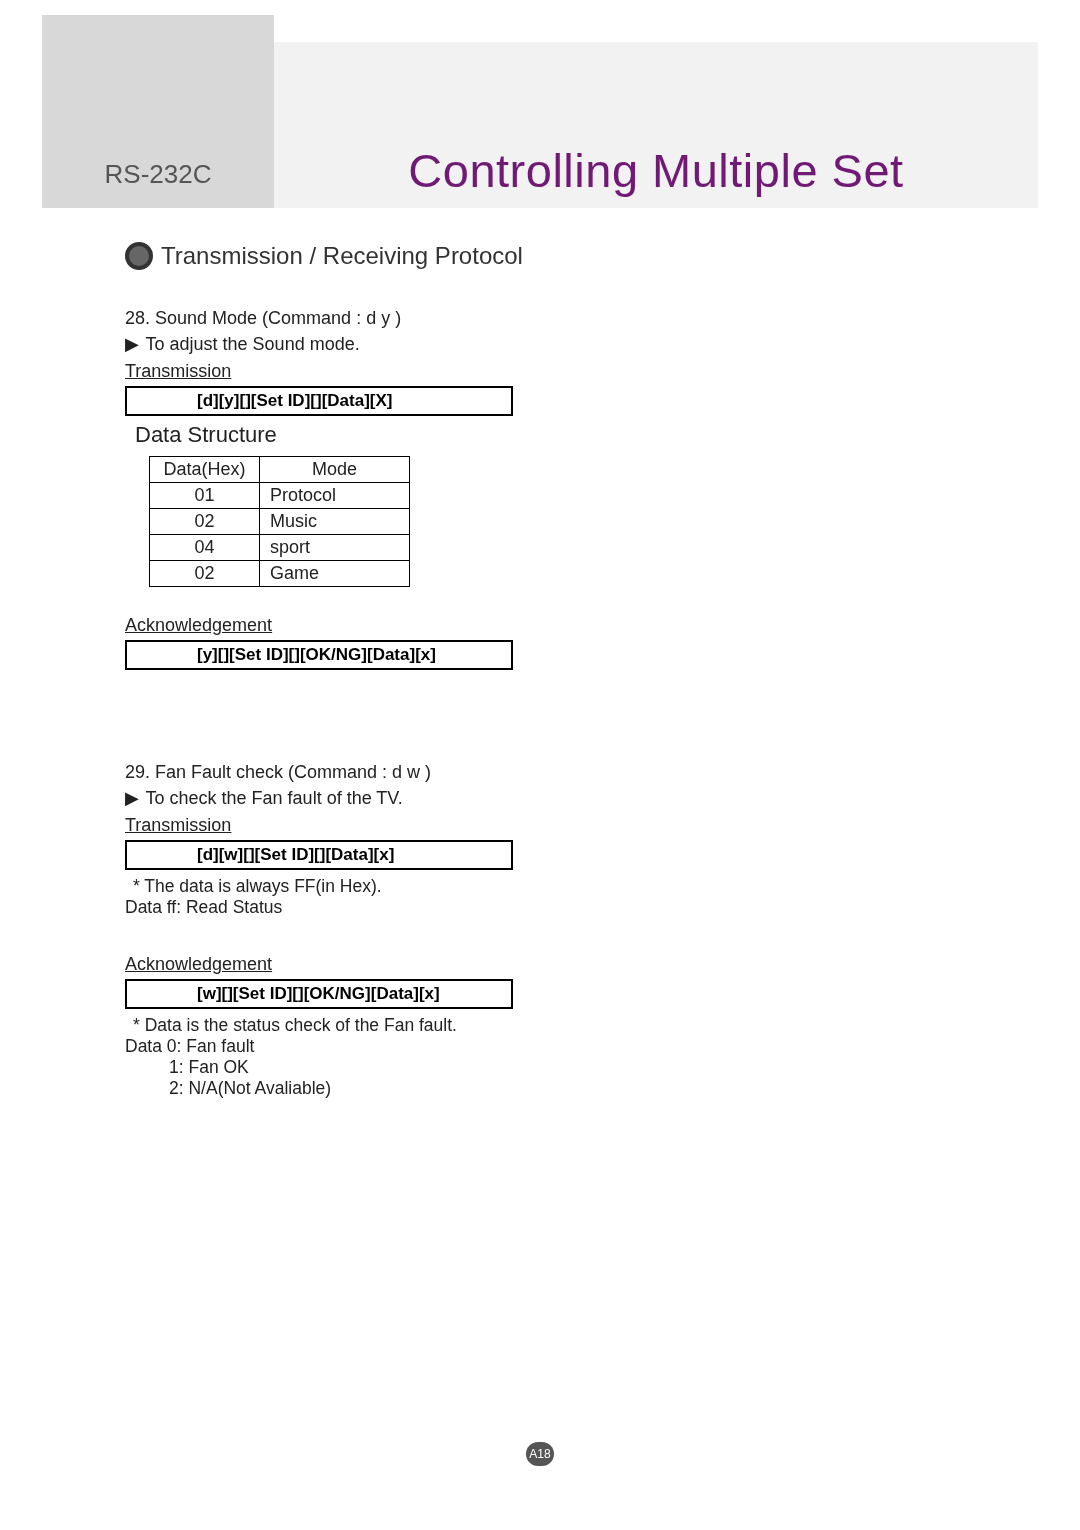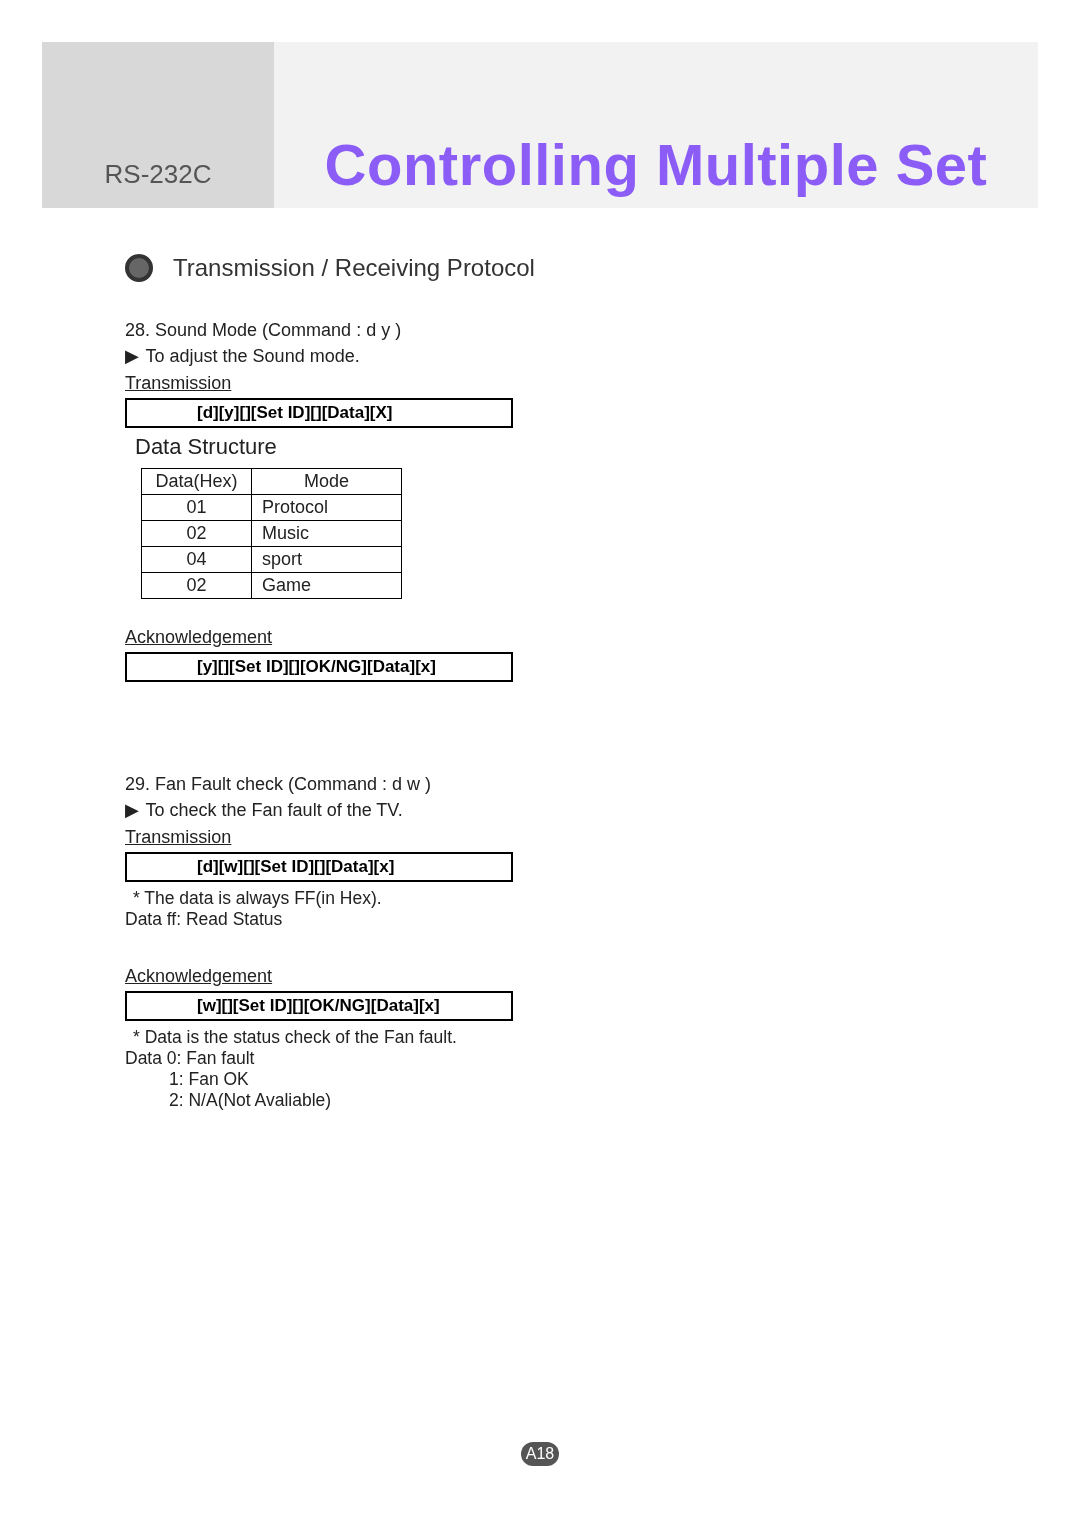--- a/index.html
+++ b/index.html
@@ -15,55 +15,55 @@
       top: 42px;
       left: 42px;
       right: 42px;
       height: 166px;
       background: #f2f2f2;
       display: flex;
       align-items: flex-end;
     }
     .header-left-block {
       width: 232px;
-      height: 166px;
+      height: 193px;
       background: #d8d8d8;
       display: flex;
       align-items: flex-end;
       justify-content: center;
       padding-bottom: 18px;
     }
     .header-label {
       font-size: 26px;
       color: #555;
     }
     .header-title {
       flex: 1;
       display: flex;
       align-items: flex-end;
       justify-content: center;
       padding-bottom: 10px;
     }
     .header-title-text {
-      font-size: 58px;
-      font-weight: 700;
-      color: #8b5cf6;
+      font-size: 47px;
+      font-weight: 400;
+      color: #701a75;
       letter-spacing: 0.5px;
     }
     .content {
       position: absolute;
       top: 228px;
       left: 125px;
       right: 125px;
     }
     .section-header {
       display: flex;
       align-items: center;
-      gap: 20px;
-      margin-top: 26px;
+      gap: 8px;
+      margin-top: 14px;
       margin-bottom: 38px;
     }
     .big-bullet {
       width: 28px;
       height: 28px;
       border-radius: 50%;
       border: 4px solid #333;
       background: #666;
       display: inline-block;
       flex-shrink: 0;
@@ -115,21 +115,21 @@
       font-size: 17.5px;
       color: #222;
     }
     .data-structure-label {
       font-size: 22px;
       color: #222;
       margin: 6px 0 8px 10px;
     }
     table.mode-table {
       border-collapse: collapse;
-      margin-left: 16px;
+      margin-left: 24px;
       margin-bottom: 28px;
     }
     table.mode-table th, table.mode-table td {
       border: 1.5px solid #000;
       font-size: 18px;
       color: #222;
       padding: 2px 8px;
     }
     table.mode-table th {
       font-weight: normal;
@@ -151,26 +151,26 @@
       height: 86px;
     }
     .block-sep2 {
       height: 36px;
     }
     .page-badge {
       position: absolute;
       bottom: 64px;
       left: 50%;
       transform: translateX(-50%);
-      width: 38px;
+      width: 28px;
       height: 24px;
       background: #555;
       border-radius: 12px;
       color: #fff;
-      font-size: 16px;
+      font-size: 12px;
       display: flex;
       align-items: center;
       justify-content: center;
     }
   </style>
 </head>
 <body>
 
 <div class="header-band">
   <div class="header-left-block">

